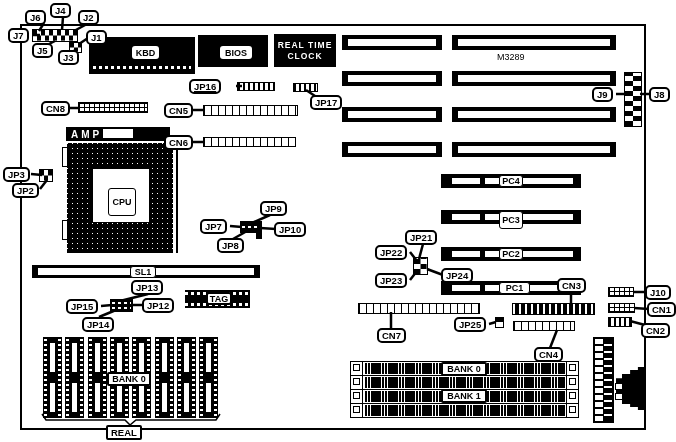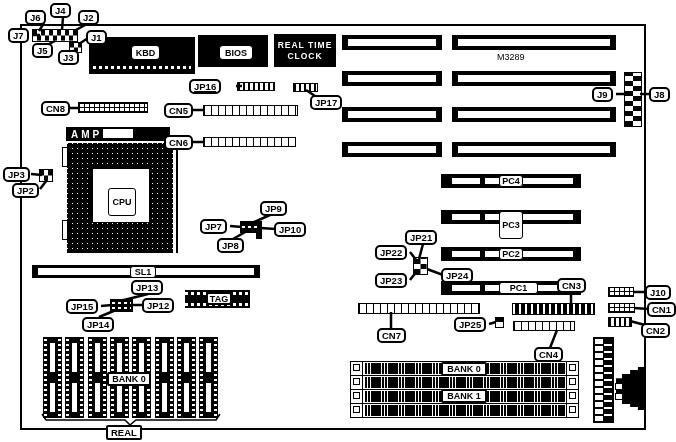--- a/index.html
+++ b/index.html
@@ -151,33 +151,33 @@
     <i style="left:11px;width:28px;"></i>
       <i style="left:44px;width:15px;"></i>
       <i style="left:81px;width:51px;"></i>
     </div>
   <div class="sl" style="left:499px;top:175px;width:24px;height:12px;">PC4</div>
   <div class="abs pci" style="left:441px;top:210px;width:140px;height:14px;">
     <i style="left:11px;width:28px;"></i>
       <i style="left:44px;width:15px;"></i>
       <i style="left:81px;width:51px;"></i>
     </div>
-  <div class="sl" style="left:499px;top:211px;width:24px;height:28px;">PC3</div>
+  <div class="sl" style="left:499px;top:211px;width:24px;height:18px;">PC3</div>
   <div class="abs pci" style="left:441px;top:247px;width:140px;height:14px;">
     <i style="left:11px;width:28px;"></i>
       <i style="left:44px;width:15px;"></i>
       <i style="left:81px;width:51px;"></i>
     </div>
   <div class="sl" style="left:499px;top:248px;width:24px;height:12px;">PC2</div>
   <div class="abs pci" style="left:441px;top:281px;width:140px;height:14px;">
     <i style="left:11px;width:28px;"></i>
       <i style="left:44px;width:15px;"></i>
       <i style="left:81px;width:51px;"></i>
     </div>
-  <div class="sl" style="left:499px;top:282px;width:39px;height:12px;">PC1</div>
+  <div class="sl" style="left:499px;top:282px;width:31px;height:12px;">PC1</div>
 
   <div class="abs checkerv" style="left:413px;top:257px;width:15px;height:18px;"></div>
 
   <div class="abs stripesinv" style="left:512px;top:303px;width:83px;height:12px;"></div>
   <div class="abs ticks" style="left:358px;top:303px;width:122px;height:11px;"></div>
   <div class="abs" style="left:495px;top:317px;width:9px;height:11px;border:1px solid #000;background:linear-gradient(#000 0 50%,#fff 50% 100%);z-index:2;"></div>
   <div class="abs ticks" style="left:513px;top:321px;width:62px;height:10px;"></div>
 
   <div class="abs grid" style="left:608px;top:287px;width:26px;height:10px;"></div>
   <div class="abs grid" style="left:608px;top:303px;width:27px;height:10px;"></div>

